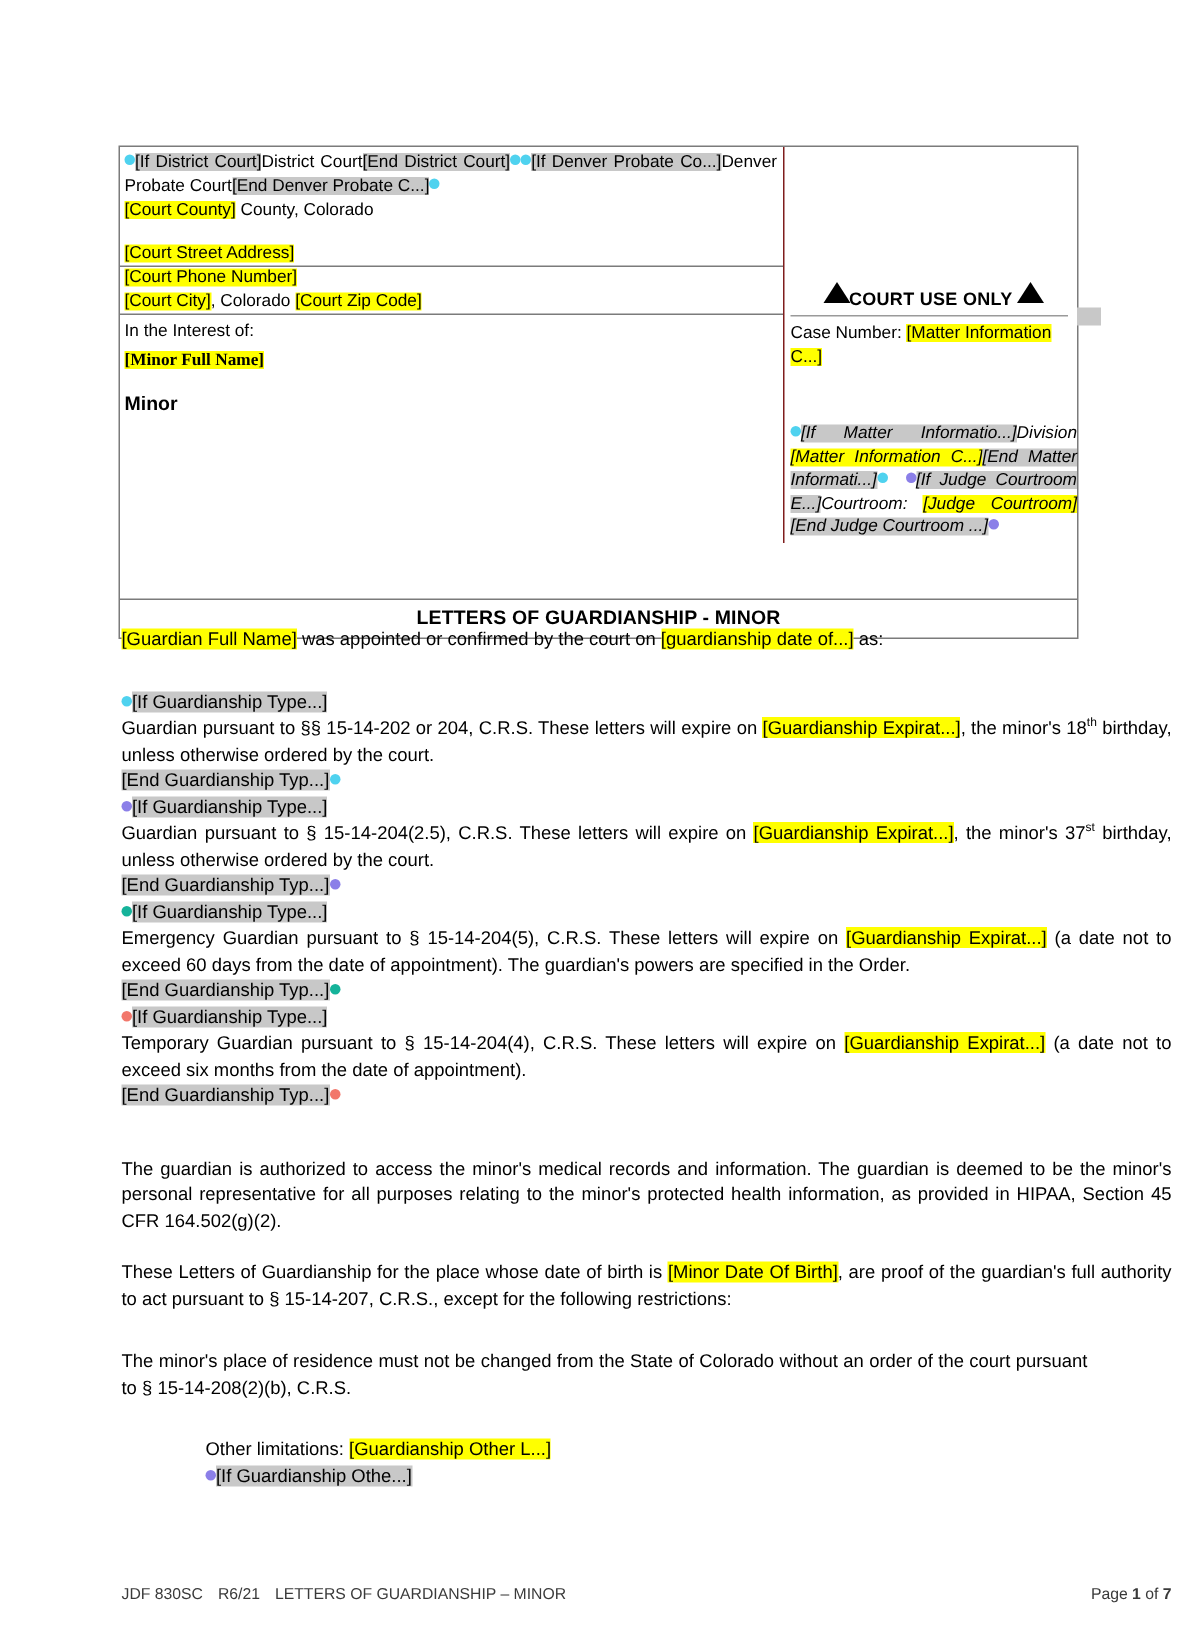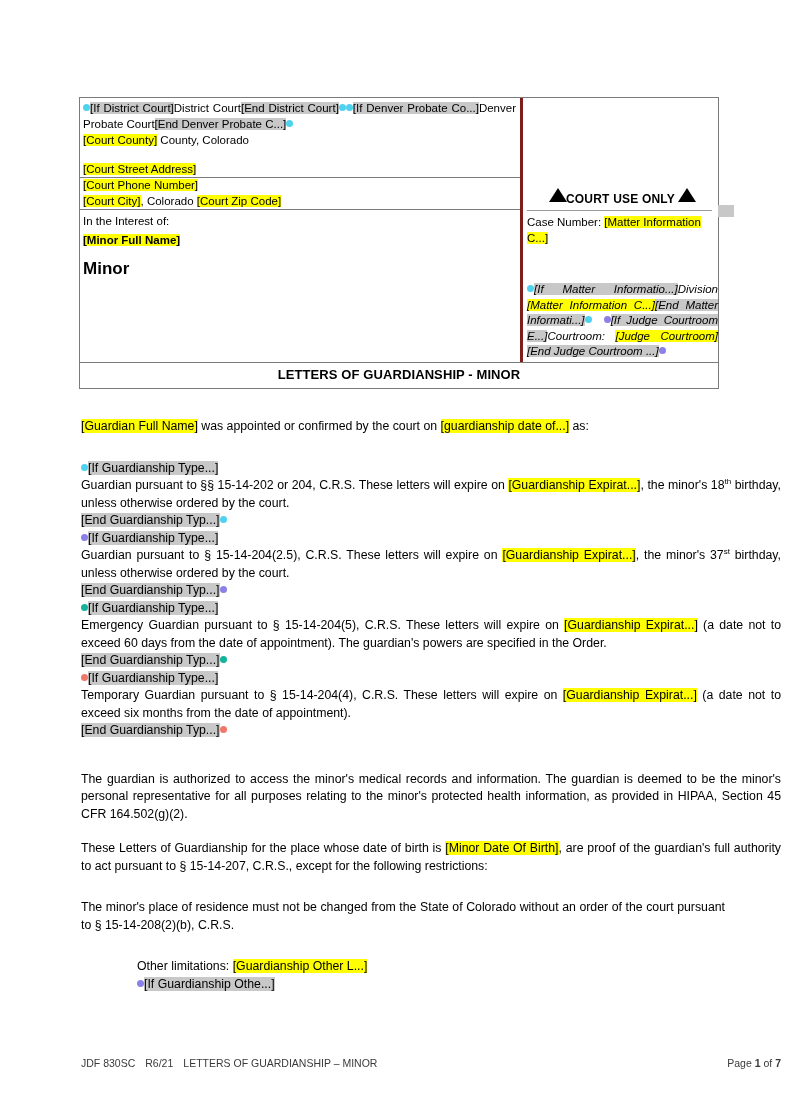--- a/index.html
+++ b/index.html
@@ -55,21 +55,21 @@
     border: 1px solid #7b7b7b;
     box-sizing: border-box;
   }
   .caption-top {
     display: flex;
     align-items: stretch;
   }
   .cap-left {
     width: 443px;
     box-sizing: border-box;
-    border-right: 3px solid #7f1d1d;
+    border-right: 1px solid #7f1d1d;
     padding: 0;
   }
   .cap-right {
     flex: 1;
     box-sizing: border-box;
     position: relative;
   }
 
   .court-line {
     font-size: 11.5px;
@@ -98,24 +98,25 @@
     padding: 3px 4px 0 3px;
     font-size: 11.5px;
     line-height: 16px;
     font-weight: normal;
   }
   .minor-name {
     padding: 3px 4px 0 3px;
     font-size: 11.5px;
     line-height: 16px;
     font-weight: bold;
+    font-family: Liberation Serif, serif;
   }
   .minor-label {
     padding: 13px 4px 0 3px;
-    font-size: 17px;
+    font-size: 13px;
     line-height: 16px;
     font-weight: bold;
   }
   .cap-left-pad { height: 72px; }
 
   
   .cuo-spacer { height: 94px; }
   .cuo-head {
     position: relative;
     text-align: center;
@@ -163,20 +164,21 @@
   }
 
   .caption-title {
     border-top: 1px solid #7b7b7b;
     text-align: center;
     font-weight: bold;
     font-size: 13px;
     line-height: 20px;
     padding: 2px 0 3px 0;
     letter-spacing: .1px;
+    margin-top: 37px;
   }
 
   
   .body {
     position: absolute;
     left: 81px;
     top: 418px;
     width: 700px;
     font-size: 12.3px;
     line-height: 17.5px;

